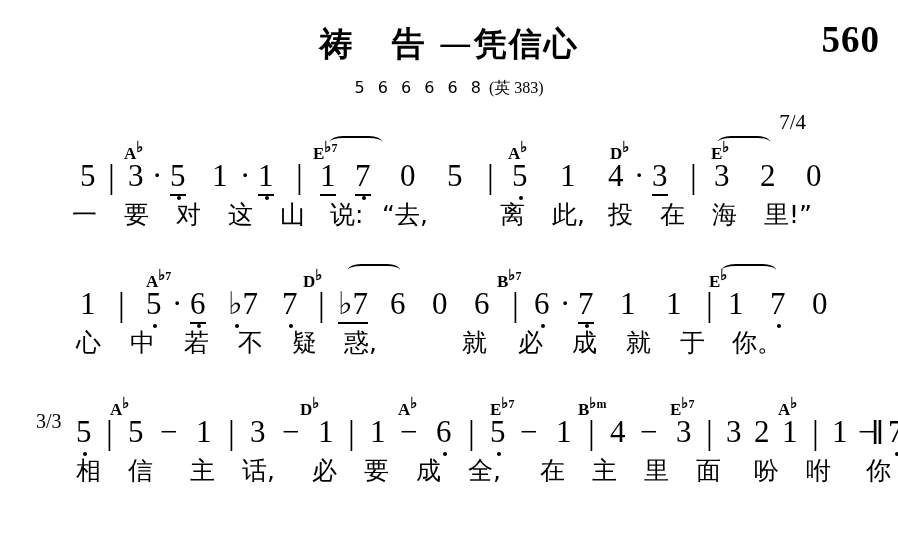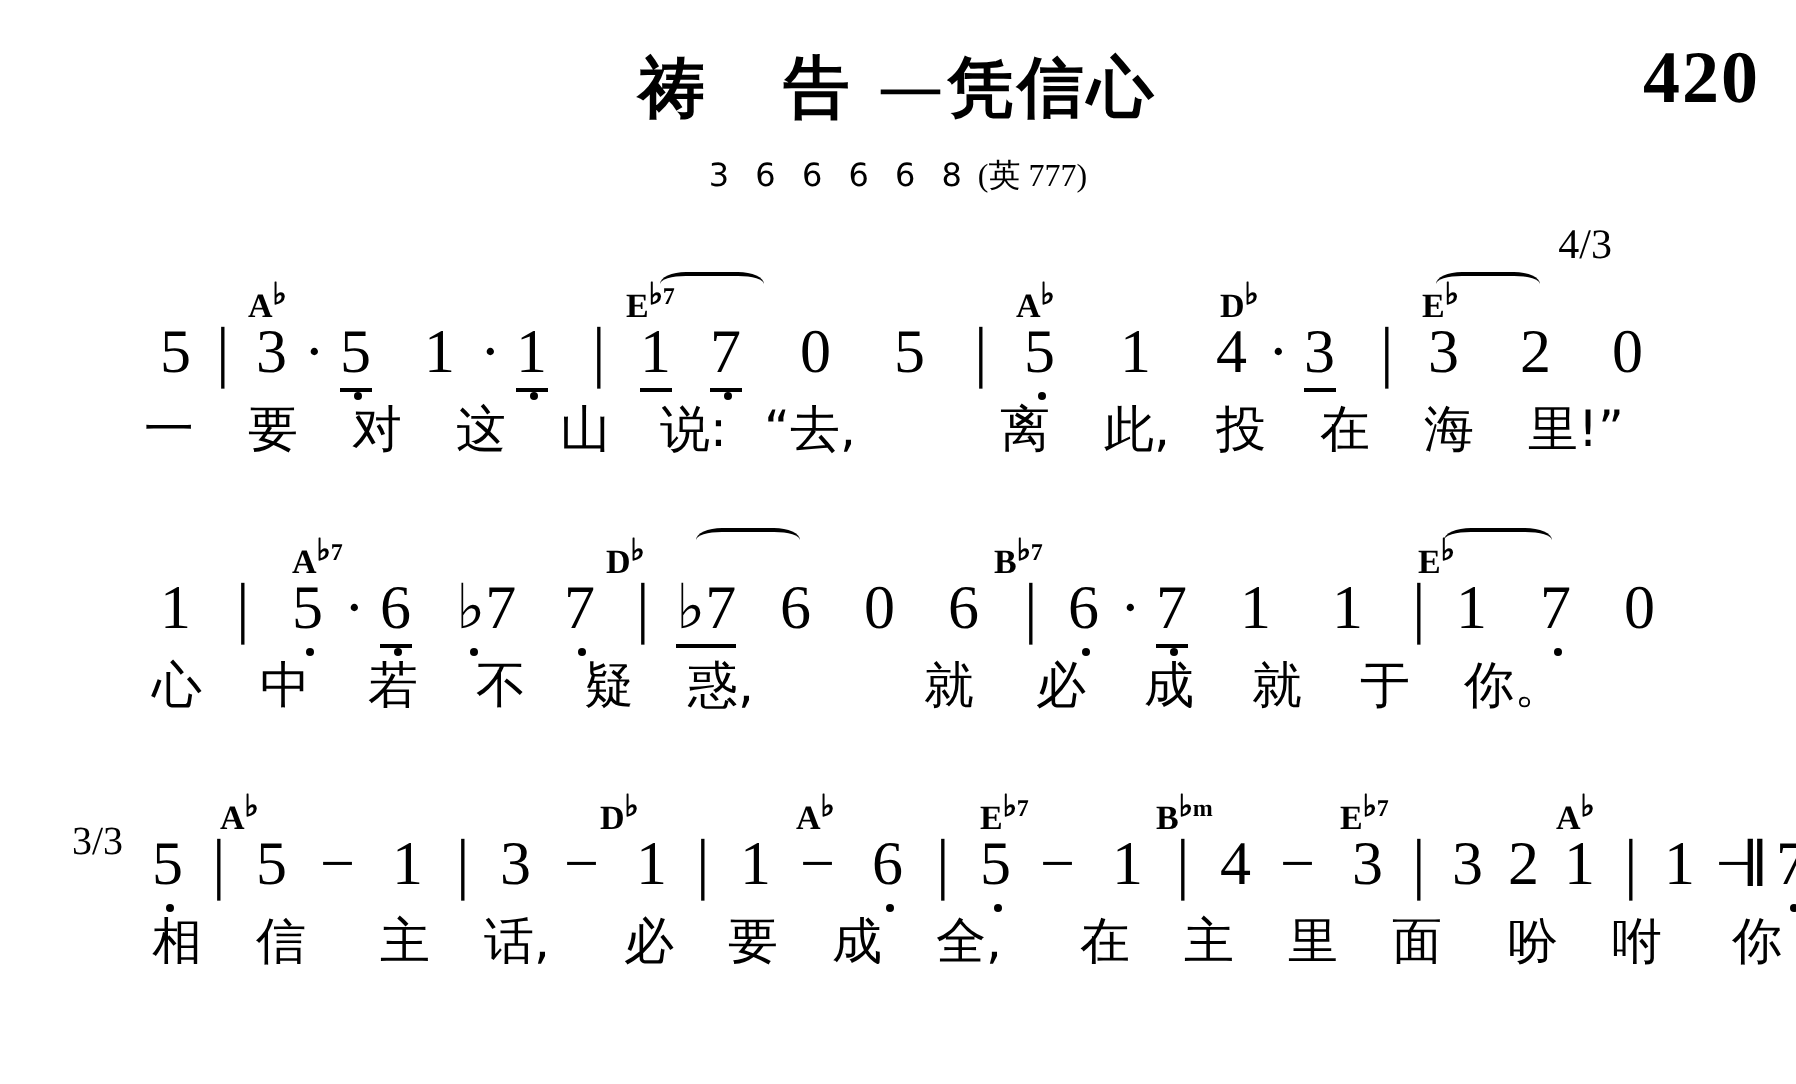--- a/index.html
+++ b/index.html
@@ -177,32 +177,32 @@
     border-bottom: 0;
     height: 10px;
     width: 48px;
   }
 </style>
 </head>
 <body>
 
 <div class="page">
 
-  <div class="song-number">420</div>
+  <div class="song-number">560</div>
 
   <div class="title-row">
     <span class="title-main">祷 告</span><span class="title-dash">—</span><span class="title-sub">凭信心</span>
   </div>
 
   <div class="subtitle-row">
-    <span class="subtitle-digits">3 6 6 6 6 8</span>
-    <span class="subtitle-paren">(英 777)</span>
-  </div>
-
-  <div class="time-sig-top">4/3</div>
+    <span class="subtitle-digits">5 6 6 6 6 8</span>
+    <span class="subtitle-paren">(英 383)</span>
+  </div>
+
+  <div class="time-sig-top">7/4</div>
 
   <div class="system" id="sys1" style="top:140px;">
     <div class="notes-line">
       <div class="slur" style="left:330px; top:-4px; width:52px;"></div>
       <div class="slur" style="left:718px; top:-4px; width:52px;"></div>
     <div class="chord" style="left: 124px; top: -2px;"><span>A</span><span class="flat">♭</span></div>
         <div class="chord" style="left: 313px; top: -2px;"><span>E</span><span class="flat">♭</span><span class="sup">7</span></div>
         <div class="chord" style="left: 508px; top: -2px;"><span>A</span><span class="flat">♭</span></div>
         <div class="chord" style="left: 610px; top: -2px;"><span>D</span><span class="flat">♭</span></div>
         <div class="chord" style="left: 711px; top: -2px;"><span>E</span><span class="flat">♭</span></div>

